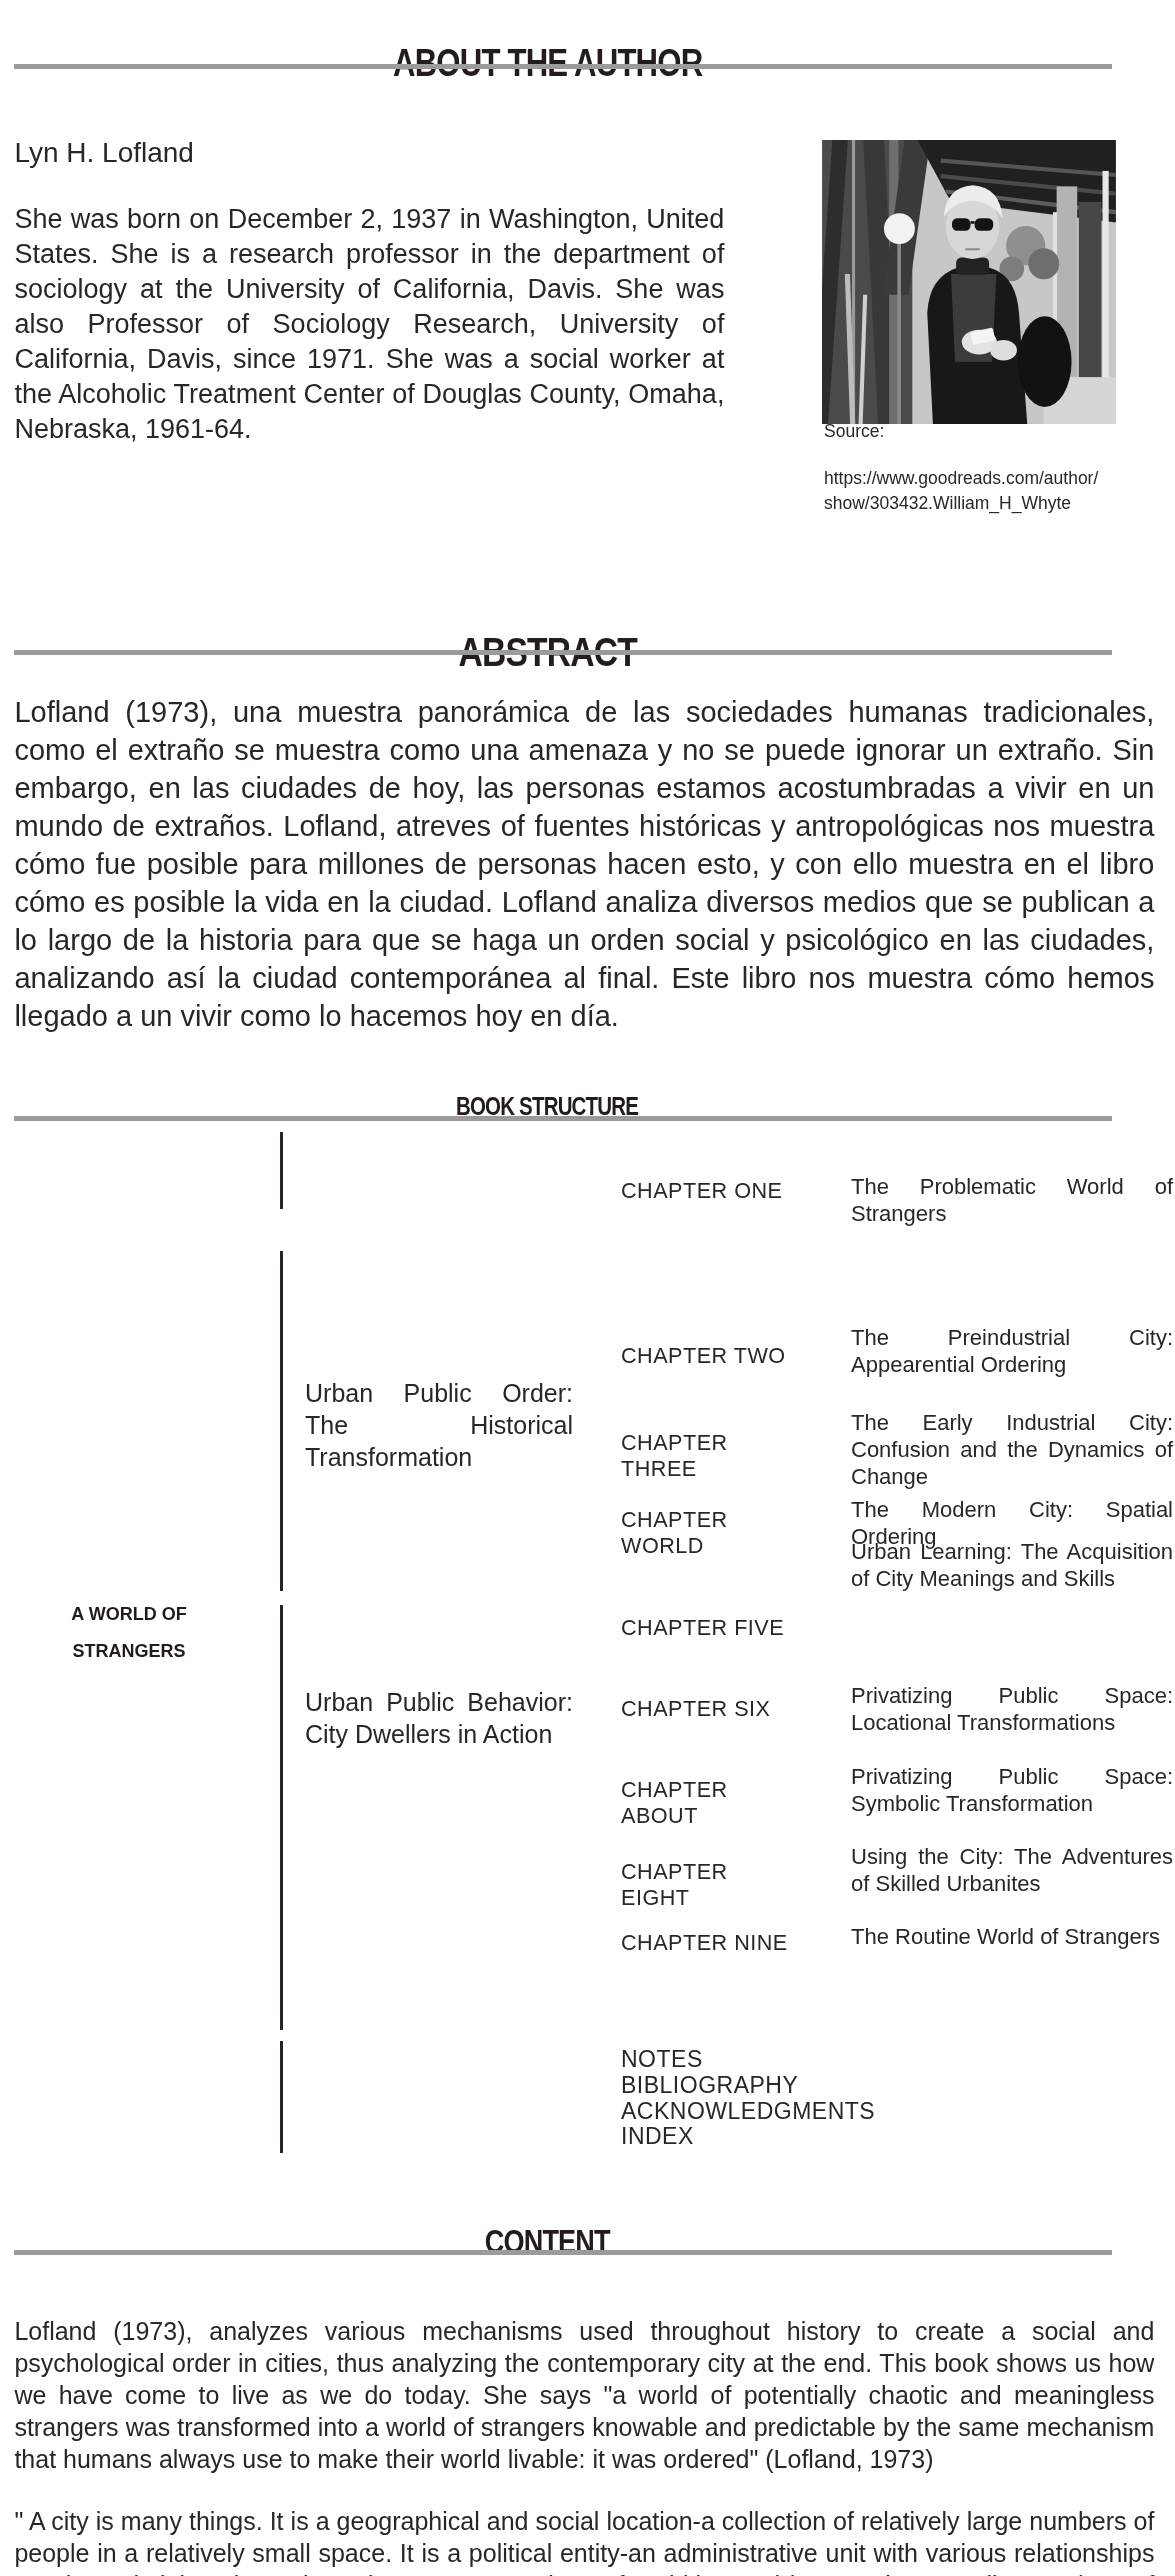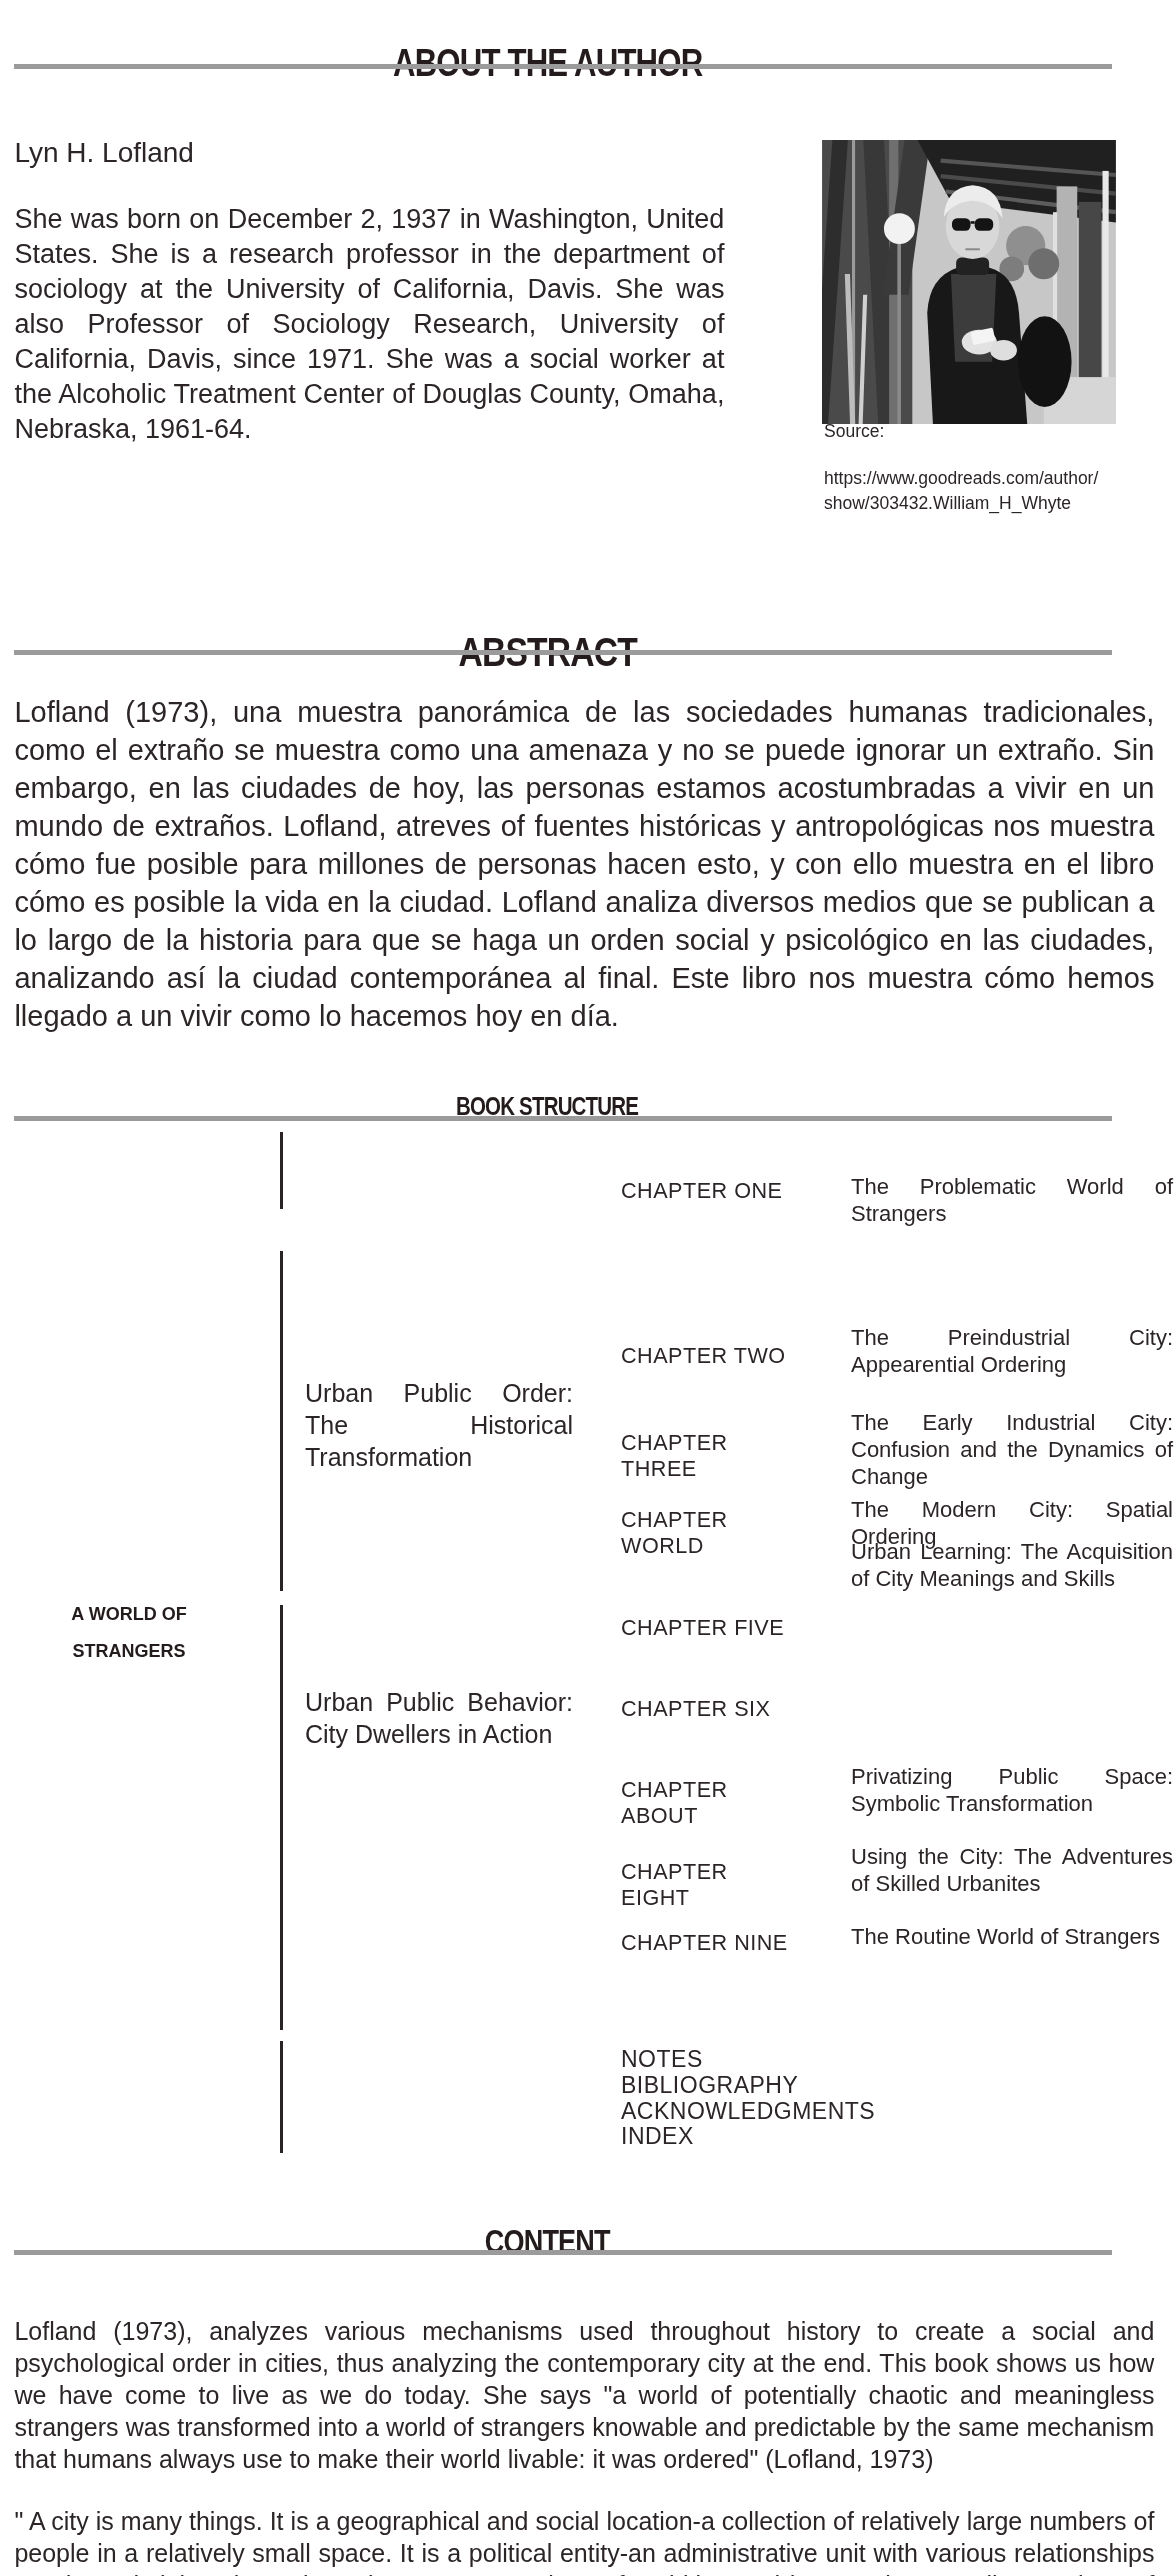--- a/index.html
+++ b/index.html
@@ -139,20 +139,21 @@
   <div class="abs chtit chtit-1">The Problematic World of Strangers</div>
   <div class="abs chnum chnum-2">CHAPTER TWO</div>
   <div class="abs chtit chtit-2">The Preindustrial City: Appearential Ordering</div>
   <div class="abs chnum chnum-3">CHAPTER THREE</div>
   <div class="abs chtit chtit-3">The Early Industrial City: Confusion and the Dynamics of Change</div>
   <div class="abs chnum chnum-4">CHAPTER WORLD</div>
   <div class="abs chtit chtit-4">The Modern City: Spatial Ordering</div>
   <div class="abs chnum chnum-5">CHAPTER FIVE</div>
   <div class="abs chtit chtit-5">Urban Learning: The Acquisition of City Meanings and Skills</div>
   <div class="abs chnum chnum-6">CHAPTER SIX</div>
+  <div class="abs chtit chtit-6">Privatizing Public Space: Locational Transformations</div>
   <div class="abs chnum chnum-7">CHAPTER ABOUT</div>
   <div class="abs chtit chtit-7">Privatizing Public Space: Symbolic Transformation</div>
   <div class="abs chnum chnum-8">CHAPTER EIGHT</div>
   <div class="abs chtit chtit-8">Using the City: The Adventures of Skilled Urbanites</div>
   <div class="abs chnum chnum-9">CHAPTER NINE</div>
   <div class="abs chtit chtit-9">The Routine World of Strangers</div>
 
   <div class="abs bm bm-0">NOTES</div>
   <div class="abs bm bm-1">BIBLIOGRAPHY</div>
   <div class="abs bm bm-2">ACKNOWLEDGMENTS</div>

